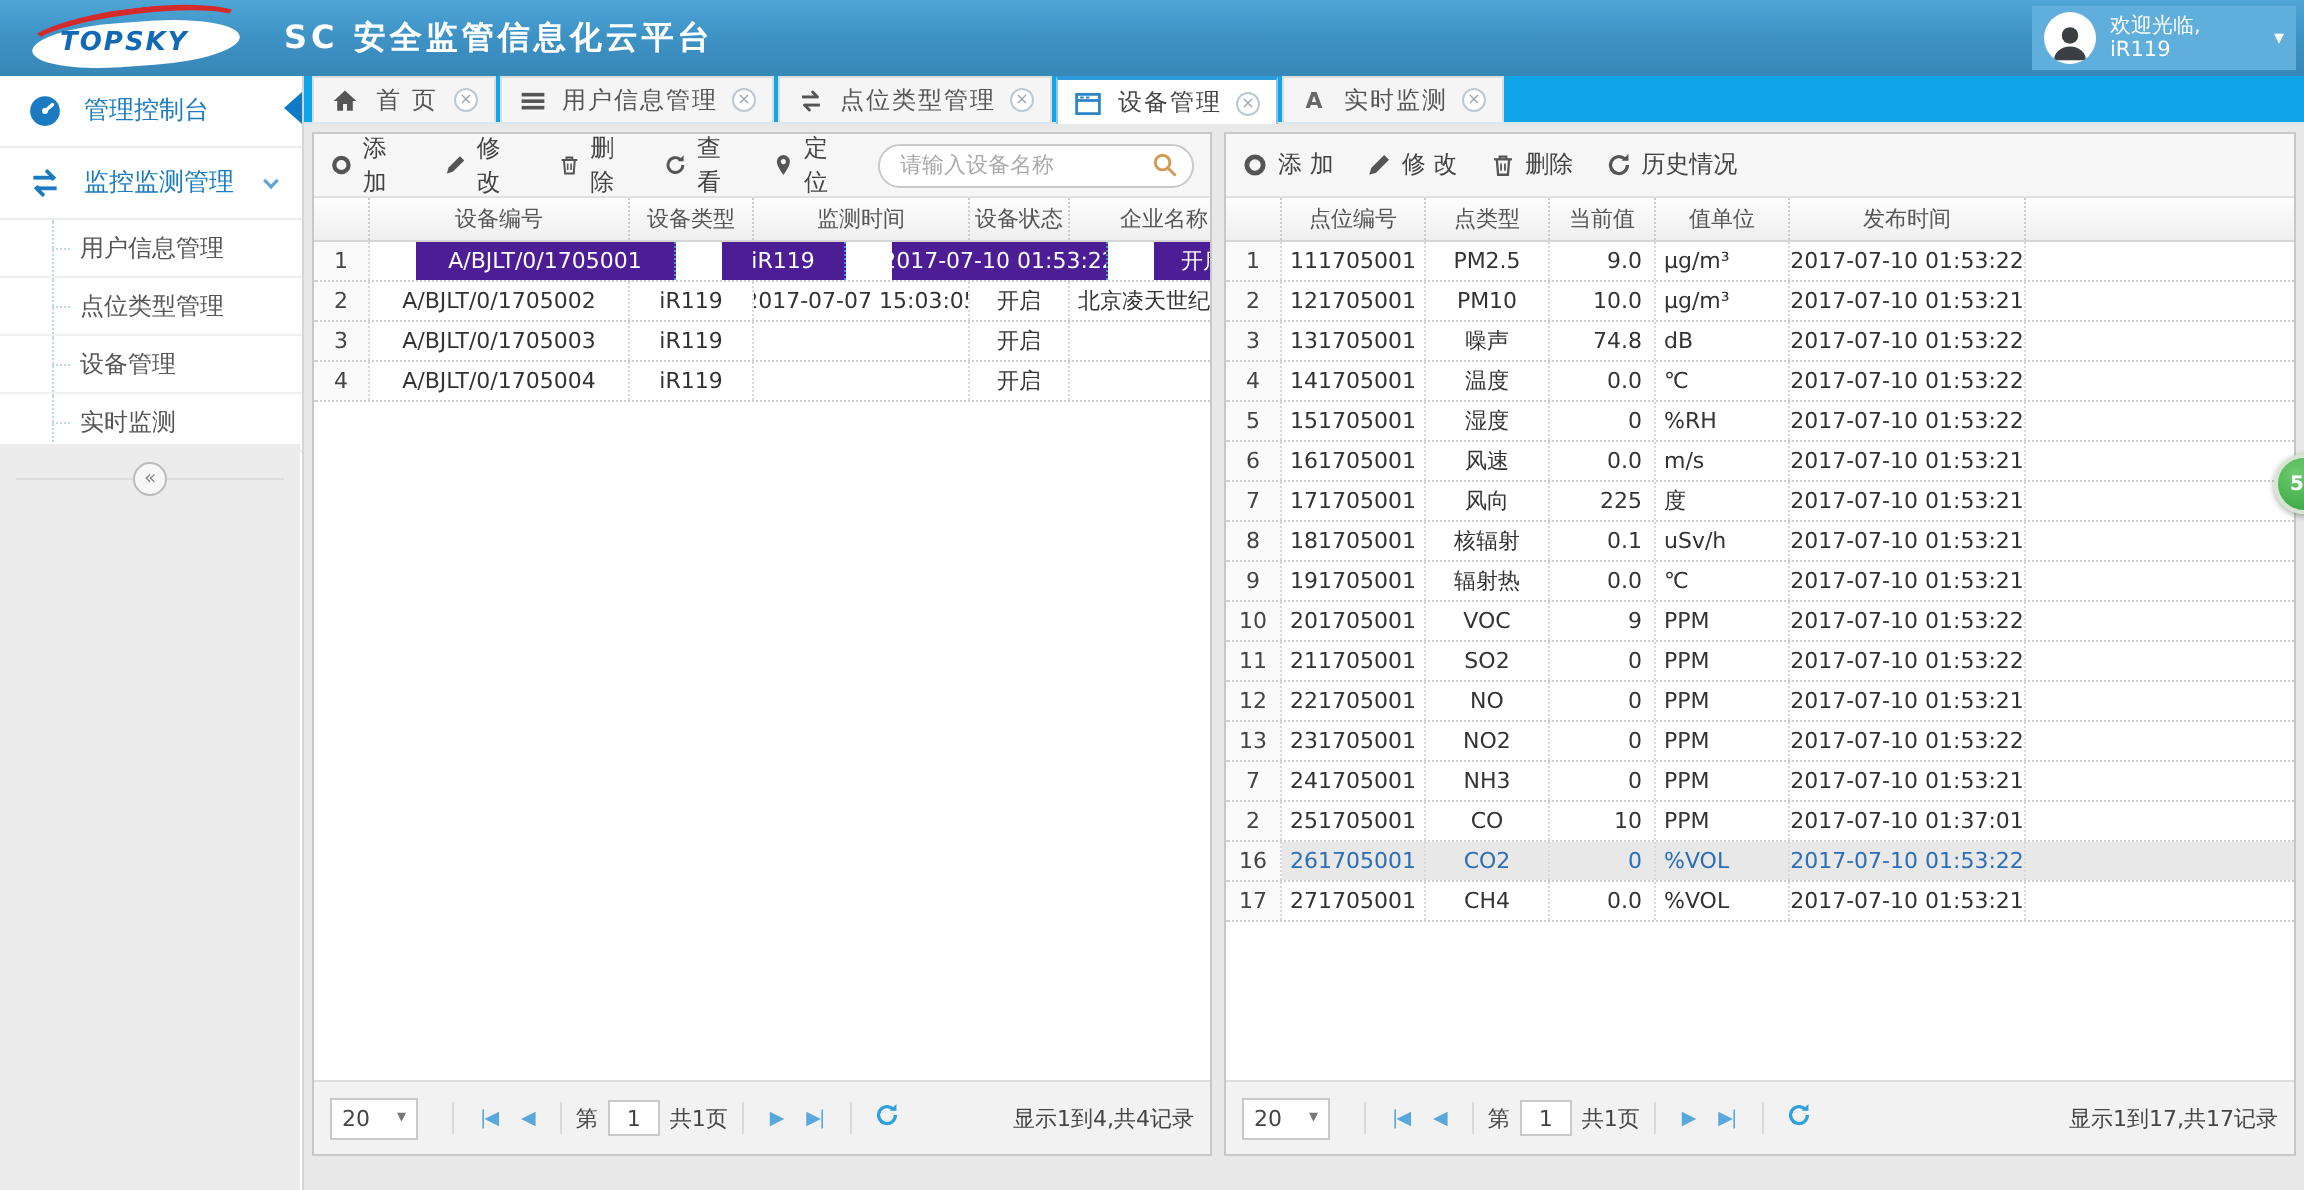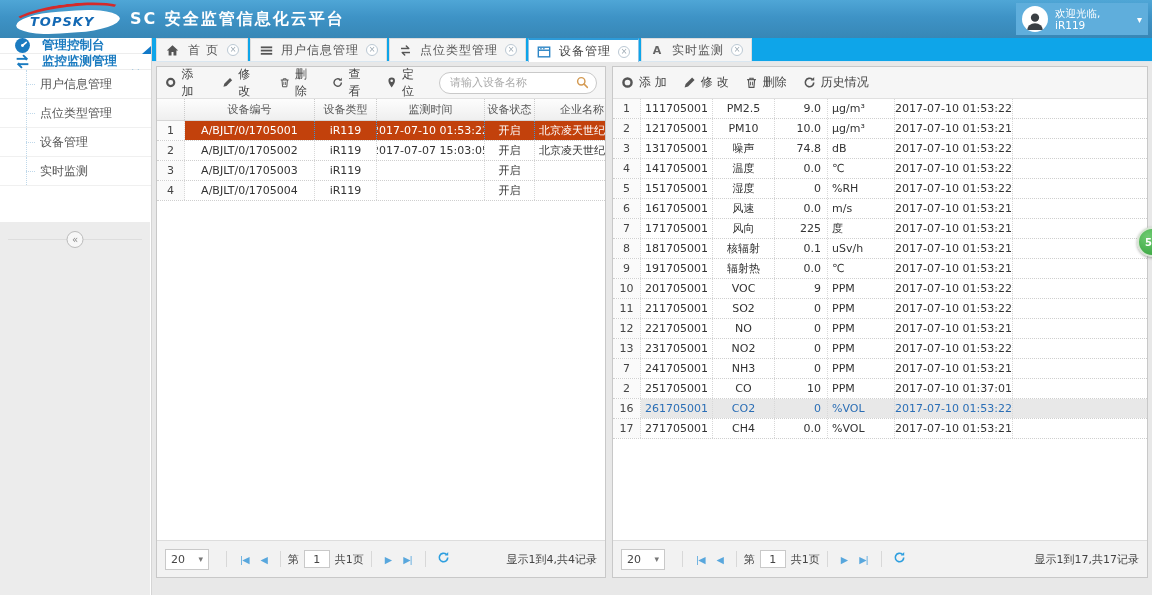--- a/index.html
+++ b/index.html
@@ -9,33 +9,33 @@
   
   .header { position:absolute; left:0; top:0; width:1152px; height:38px;
             background:linear-gradient(180deg,#4FA6D6 0%,#3E93C6 45%,#3787B6 100%); }
   .logo { position:absolute; left:16px; top:5px; width:104px; height:28px; }
   .logo-swoosh { position:absolute; left:0; top:6px; width:104px; height:22px; background:#fff;
                  border-radius:50% / 60%; transform:rotate(-4deg); }
   .logo-arc { position:absolute; left:-4px; top:-1px; width:112px; height:26px; border:3px solid transparent;
               border-top:3px solid #D42A2A; border-radius:50%; transform:rotate(-7deg); }
   .logo-text { position:absolute; left:14px; top:9px; font-style:italic; font-weight:bold; font-size:13px;
                letter-spacing:1px; color:#1469B4; }
-  .app-title { position:absolute; left:130px; top:9px; color:#fff; font-size:16px; font-weight:bold; letter-spacing:2px; }
+  .app-title { position:absolute; left:142px; top:9px; color:#fff; font-size:16px; font-weight:bold; letter-spacing:2px; }
   .user-box { position:absolute; right:4px; top:3px; width:132px; height:32px; background:#5FAEDC;
               display:flex; align-items:center; padding:0 6px; cursor:pointer; }
   .avatar { width:26px; height:26px; border-radius:50%; background:#fff; display:flex; align-items:flex-end;
             justify-content:center; overflow:hidden; flex:0 0 26px; }
   .user-text { color:#fff; font-size:10.5px; line-height:12px; margin-left:7px; flex:1; }
   .user-caret { color:#fff; font-size:10px; margin-left:4px; }
 
   
   .sidebar { position:absolute; left:0; top:38px; width:152px; height:557px; background:#fff;
              border-right:1px solid #D5D5D5; }
-  .side-sec { height:16px; display:flex; align-items:center; padding-left:14px; border-bottom:1px solid #EDEDED;
-              color:#1B7BC0; font-weight:bold; font-size:12.5px; position:relative; cursor:pointer; background:#fff; }
+  .side-sec { height:36px; display:flex; align-items:center; padding-left:14px; border-bottom:1px solid #EDEDED;
+              color:#1B7BC0; font-weight:normal; font-size:12.5px; position:relative; cursor:pointer; background:#fff; }
   .side-sec .sicon { width:17px; height:17px; margin-right:11px; color:#1B7BC0; }
   .side-arrow { position:absolute; right:0; top:8px; width:0; height:0;
                 border-top:8px solid transparent; border-bottom:8px solid transparent; border-right:9px solid #1279C8; }
   .side-chev { position:absolute; right:12px; top:13px; width:7px; height:7px; border-right:2px solid #5FA6D6;
                border-bottom:2px solid #5FA6D6; transform:rotate(45deg) scale(.8); }
   .side-item { height:29px; display:flex; align-items:center; padding-left:40px; border-bottom:1px solid #F0F0F0;
                color:#555; font-size:12px; cursor:pointer; position:relative; background:#fff; }
   .side-item::before { content:""; position:absolute; left:26px; top:0; bottom:0; border-left:1px dotted #BFD8EA; }
   .side-item::after { content:""; position:absolute; left:26px; top:14px; width:9px; border-top:1px dotted #BFD8EA; }
   .side-rest { position:absolute; left:0; top:184px; right:1px; bottom:0; background:#ECECEC; }
@@ -75,21 +75,21 @@
   .thead { display:flex; height:22px; background:linear-gradient(180deg,#FDFDFD,#EFEFEF); border-bottom:1px solid #D6D6D6; }
   .hc { border-right:1px dotted #CCC; display:flex; align-items:center; justify-content:center; color:#555;
         font-size:11px; flex:0 0 auto; overflow:hidden; white-space:nowrap;text-align:right; }
   .trow { display:flex; height:20px; border-bottom:1px dotted #CFCFCF; background:#fff; cursor:pointer; }
   .c { border-right:1px dotted #D8D8D8; display:flex; align-items:center; justify-content:center; font-size:11px;
        color:#333; flex:0 0 auto; overflow:hidden; white-space:nowrap; padding:0 4px; }
   .c.lft { justify-content:flex-start; }
   .c.rgt { justify-content:flex-end; padding-right:6px; }
   .rn { background:#FAFAFA; color:#444; }
   .fill { flex:1 1 auto !important; border-right:none; }
-  .trow.selected .c:not(.rn) { background:#c2410c; color:#fff; border-right-color:#3E92D4; }
+  .trow.selected .c:not(.rn) { background:#4c1d95; color:#fff; border-right-color:#3E92D4;margin-left:23px; }
   .trow.highlighted .c:not(.rn) { background:#E8E8E8; color:#2B6EB5; }
 
   
   .l-rn { width:28px; } .l-c1 { width:130px; } .l-c2 { width:62px; } .l-c3 { width:108px; }
   .l-c4 { width:50px; } .l-c5 { width:95px; }
   
   .r-rn { width:28px; } .r-c1 { width:72px; } .r-c2 { width:62px; } .r-c3 { width:53px; }
   .r-c4 { width:67px; } .r-c5 { width:118px; }
 
   .pager { position:absolute; left:0; right:0; bottom:0; height:30px; background:#F2F2F2; border-top:1px solid #DDD;
@@ -365,20 +365,29 @@
         <span>删除</span>
       </div>
       <div class="tbtn">
         <svg width="13" height="13" viewBox="0 0 16 16">
             <path d="M13.2 8A5.2 5.2 0 1 1 11.5 4.2" fill="none" stroke="currentColor" stroke-width="2"></path>
             <path d="M13.8 1.2v4.2h-4.2z" fill="currentColor"></path>
           </svg>
         <span>历史情况</span>
       </div>
     </div>
+    <div class="thead">
+      <div class="hc r-rn"></div>
+      <div class="hc r-c1">点位编号</div>
+      <div class="hc r-c2">点类型</div>
+      <div class="hc r-c3">当前值</div>
+      <div class="hc r-c4">值单位</div>
+      <div class="hc r-c5">发布时间</div>
+      <div class="hc fill"></div>
+    </div>
     <div>
 
         <div class="trow">
           <div class="c rn r-rn">1</div>
           <div class="c r-c1">111705001</div>
           <div class="c r-c2">PM2.5</div>
           <div class="c r-c3 rgt">9.0</div>
           <div class="c r-c4 lft">μg/m³</div>
           <div class="c r-c5">2017-07-10 01:53:22</div>
           <div class="c fill"></div>

